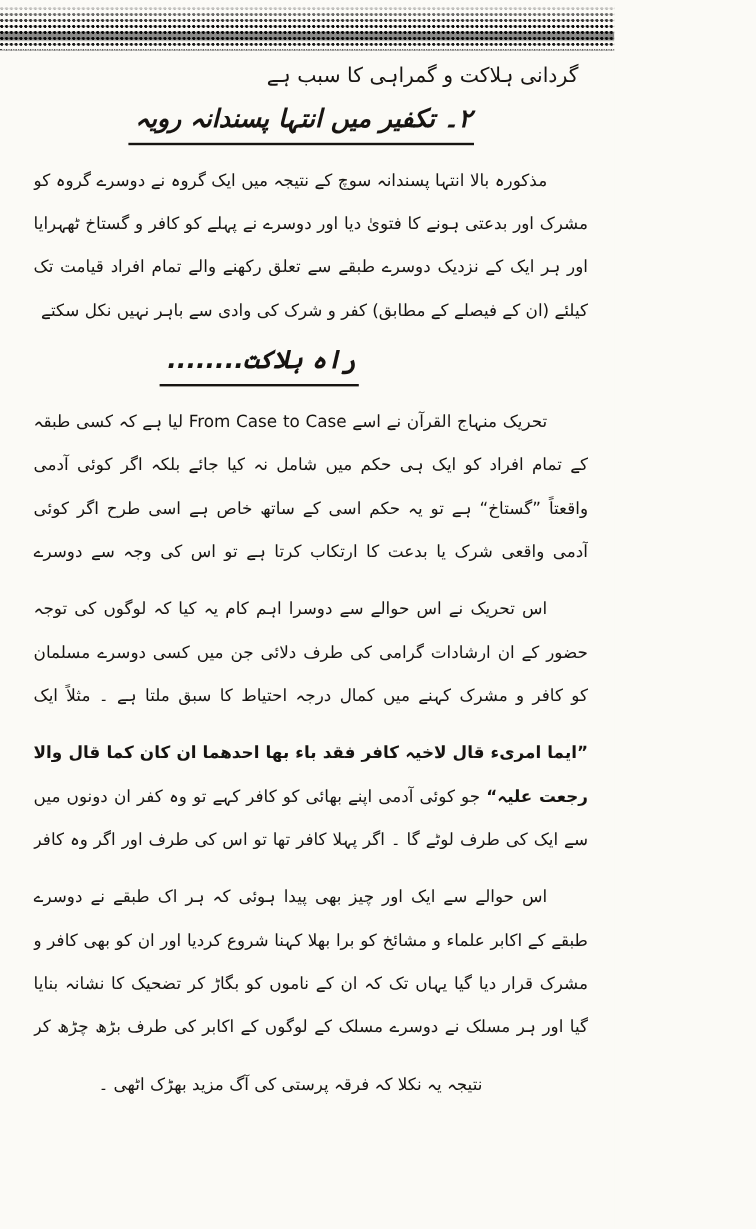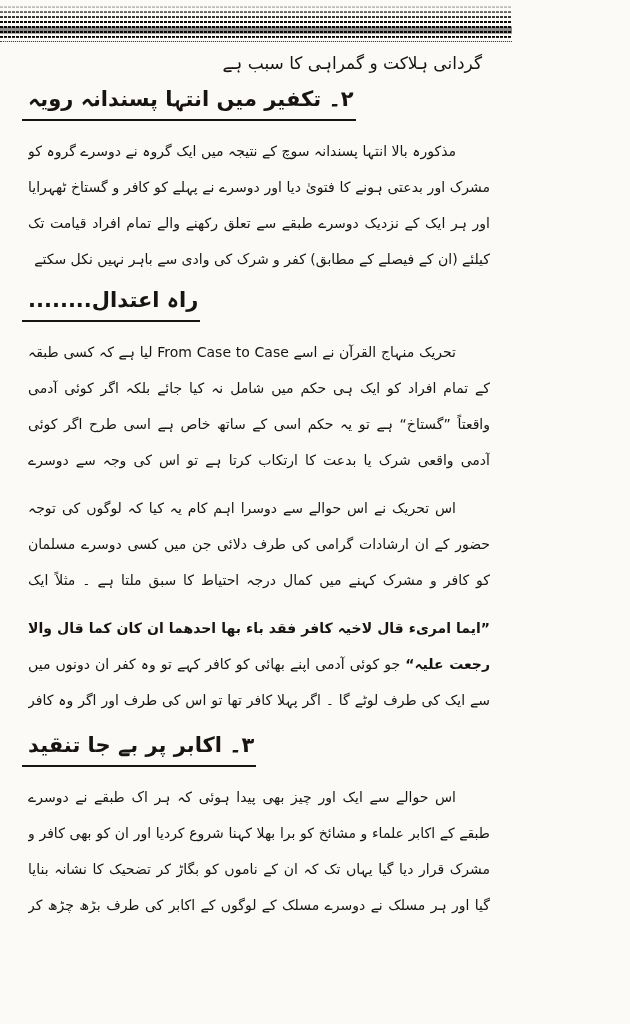--- a/index.html
+++ b/index.html
@@ -36,21 +36,21 @@
   }
   .content {
     position:absolute; top:48px; left:22px; right:22px; bottom:0;
     direction:rtl;
   }
   .intro-line {
     text-align:right;
     font-size:17px; line-height:26px;
     margin:2px 8px 8px 0;
   }
-  .h-row { text-align:left; margin:0 0 12px 0; }
+  .h-row { text-align:center; margin:0 0 12px 0;font-style:italic; }
   .h-main  { margin-right:10px; }
   .h-mid   { margin-right:80px; }
   .h-ul {
     display:inline-block;
     font-weight:bold; font-size:21px; line-height:30px;
     padding:0 2px 5px 6px;
     border-bottom:2.5px solid #171411;
   }
   p.body {
     margin:0 0 8px 6px;
@@ -83,38 +83,36 @@
 
     <div class="intro-line">گردانی ہلاکت و گمراہی کا سبب ہے</div>
 
     <div class="h-row h-main">
       <span class="h-ul">۲۔ تکفیر میں انتہا پسندانہ رویہ</span>
     </div>
 
     <p class="body indent max-4">مذکورہ بالا انتہا پسندانہ سوچ کے نتیجہ میں ایک گروہ نے دوسرے گروہ کو مشرک اور بدعتی ہونے کا فتویٰ دیا اور دوسرے نے پہلے کو کافر و گستاخ ٹھہرایا اور ہر ایک کے نزدیک دوسرے طبقے سے تعلق رکھنے والے تمام افراد قیامت تک کیلئے (ان کے فیصلے کے مطابق) کفر و شرک کی وادی سے باہر نہیں نکل سکتے</p>
 
     <div class="h-row h-mid">
-      <span class="h-ul"><span>راہ اعتدال</span><span>........</span></span>
+      <span class="h-ul"><span>راہ ہلاکت</span><span>........</span></span>
     </div>
 
     <p class="body indent max-4">تحریک منہاج القرآن نے اسے From Case to Case لیا ہے کہ کسی طبقہ کے تمام افراد کو ایک ہی حکم میں شامل نہ کیا جائے بلکہ اگر کوئی آدمی واقعتاً ”گستاخ“ ہے تو یہ حکم اسی کے ساتھ خاص ہے اسی طرح اگر کوئی آدمی واقعی شرک یا بدعت کا ارتکاب کرتا ہے تو اس کی وجہ سے دوسرے لوگوں کو مشرک و بدعتی نہیں ٹھہرایا جاسکتا بلکہ وہی آدمی اس کا مستحق ہوگا جس نے اس کا ارتکاب کیا</p>
 
     <p class="body indent max-3">اس تحریک نے اس حوالے سے دوسرا اہم کام یہ کیا کہ لوگوں کی توجہ حضور کے ان ارشادات گرامی کی طرف دلائی جن میں کسی دوسرے مسلمان کو کافر و مشرک کہنے میں کمال درجہ احتیاط کا سبق ملتا ہے ۔ مثلاً ایک حدیث جس کو حضرت عمر نے روایت کیا ہے ۔ کہ حضور صلی اللہ علیہ وسلم نے فرمایا:</p>
 
     <p class="body max-3">
       <span class="ar-bold">”ایما امریء قال لاخیہ کافر فقد باء بھا احدھما ان کان کما قال والا رجعت علیہ“</span>
       <span>جو کوئی آدمی اپنے بھائی کو کافر کہے تو وہ کفر ان دونوں میں سے ایک کی طرف لوٹے گا ۔ اگر پہلا کافر تھا تو اس کی طرف اور اگر وہ کافر نہیں تھا تو کہنے والے کی طرف لوٹے گا (مسلم، ۱: ۵۷)</span>
     </p>
 
-    <div class="h-row h-main">
-      <span class="h-ul">۳۔ اکابر پر بے جا تنقید</span>
-    </div>
 
     <p class="body indent max-4">اس حوالے سے ایک اور چیز بھی پیدا ہوئی کہ ہر اک طبقے نے دوسرے طبقے کے اکابر علماء و مشائخ کو برا بھلا کہنا شروع کردیا اور ان کو بھی کافر و مشرک قرار دیا گیا یہاں تک کہ ان کے ناموں کو بگاڑ کر تضحیک کا نشانہ بنایا گیا اور ہر مسلک نے دوسرے مسلک کے لوگوں کے اکابر کی طرف بڑھ چڑھ کر غلط چیزیں منسوب کرنا شروع کردیں ۔ اور اس کو خدمت دین سمجھتے ہوئے بہت آگے نکل گئے ۔</p>
 
+    <p class="body indent-lg max-1">نتیجہ یہ نکلا کہ فرقہ پرستی کی آگ مزید بھڑک اٹھی ۔</p>
 
 
     <div class="verse">
       <p class="body max-2">
         
         
       </p>
     </div>
 
   </div>

